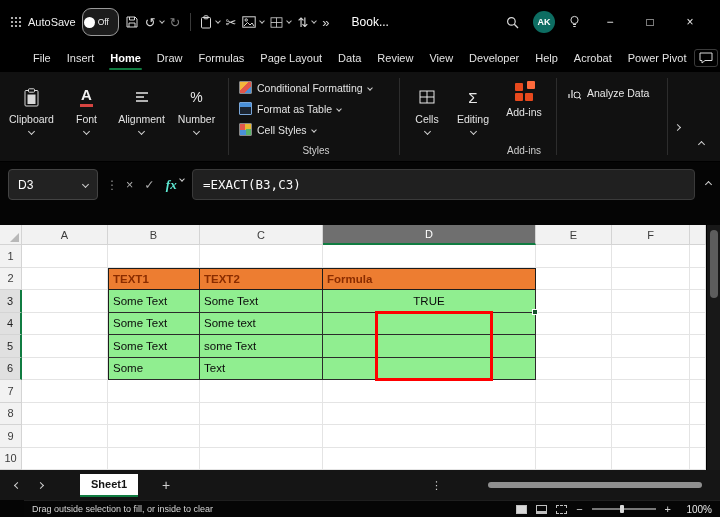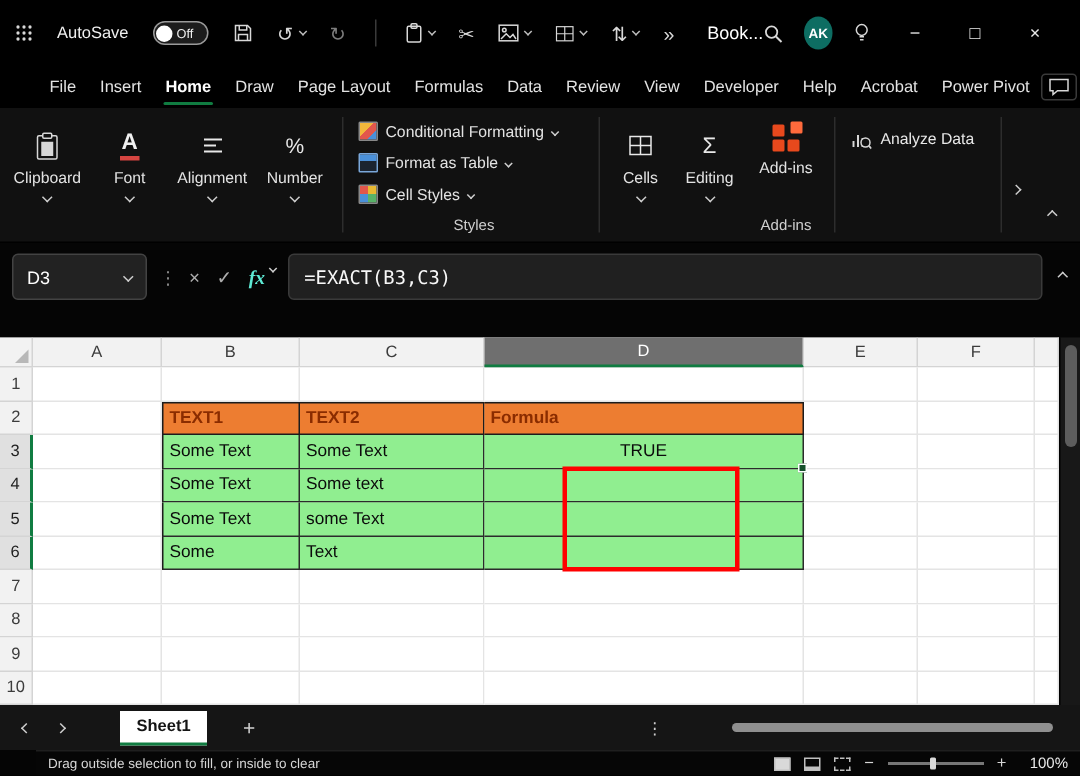--- a/index.html
+++ b/index.html
@@ -5,26 +5,26 @@
 :root{
   --accent-green:#107C41; --header-orange:#ED7D31; --cell-green:#90EE90; --annotation-red:#FF0000;
 }
 *{margin:0;padding:0;box-sizing:border-box;}
 html,body{width:720px;height:517px;}
 body{font-family:"Liberation Sans",sans-serif;background:#000;overflow:hidden;}
 .app{width:720px;height:517px;display:flex;flex-direction:column;background:#050505;color:#e8e8e8;}
 
 
 .titlebar{flex:0 0 44px;display:flex;align-items:center;padding:0 10px;background:#000;}
-.tb-left{display:flex;align-items:center;gap:16px;}
+.tb-left{display:flex;align-items:center;gap:6px;}
 .ticon{color:#d8d8d8;font-size:13px;line-height:1;display:inline-flex;align-items:center;gap:2px;}
 .ticon.dim{color:#7d7d7d;}
 .dchev{width:4px;height:4px;border-right:1.1px solid #bdbdbd;border-bottom:1.1px solid #bdbdbd;transform:rotate(45deg);display:inline-block;margin-left:2px;position:relative;top:-1px;}
 .autosave-label{font-size:11px;color:#f0f0f0;}
-.toggle{width:37px;height:16px;border:1px solid #9a9a9a;border-radius:9px;display:flex;align-items:center;padding:1px 4px 1px 1px;gap:3px;background:#1c1c1c;}
+.toggle{width:37px;height:28px;border:1px solid #9a9a9a;border-radius:9px;display:flex;align-items:center;padding:1px 4px 1px 1px;gap:3px;background:#1c1c1c;}
 .knob{width:11px;height:11px;border-radius:50%;background:#fff;}
 .toggle-text{font-size:8.5px;color:#efefef;}
 .tb-sep{width:1px;height:18px;background:#3a3a3a;margin:0 3px;}
 .tb-title{font-size:12px;color:#fff;margin-left:22px;white-space:nowrap;}
 .tb-search{margin-left:auto;}
 .avatar{width:22px;height:22px;border-radius:50%;background:#0d6d62;color:#fff;font-size:9px;font-weight:bold;display:flex;align-items:center;justify-content:center;margin:0 14px;}
 .bulb{margin-right:10px;}
 .win-controls{display:flex;align-items:center;}
 .win-btn{width:40px;text-align:center;font-size:12px;color:#e8e8e8;}
 
@@ -206,22 +206,22 @@
       <span class="win-btn">×</span>
     </div>
   </div>
 
   <div class="menubar">
     <div class="menu-tabs">
         <div class="mtab">File</div>
         <div class="mtab">Insert</div>
         <div class="mtab active">Home</div>
         <div class="mtab">Draw</div>
+        <div class="mtab">Formulas</div>
         <div class="mtab">Page Layout</div>
-        <div class="mtab">Formulas</div>
         <div class="mtab">Data</div>
         <div class="mtab">Review</div>
         <div class="mtab">View</div>
         <div class="mtab">Developer</div>
         <div class="mtab">Help</div>
         <div class="mtab">Acrobat</div>
         <div class="mtab">Power Pivot</div>
       </div>
     <div class="menu-right">
       <span class="comment-btn">

